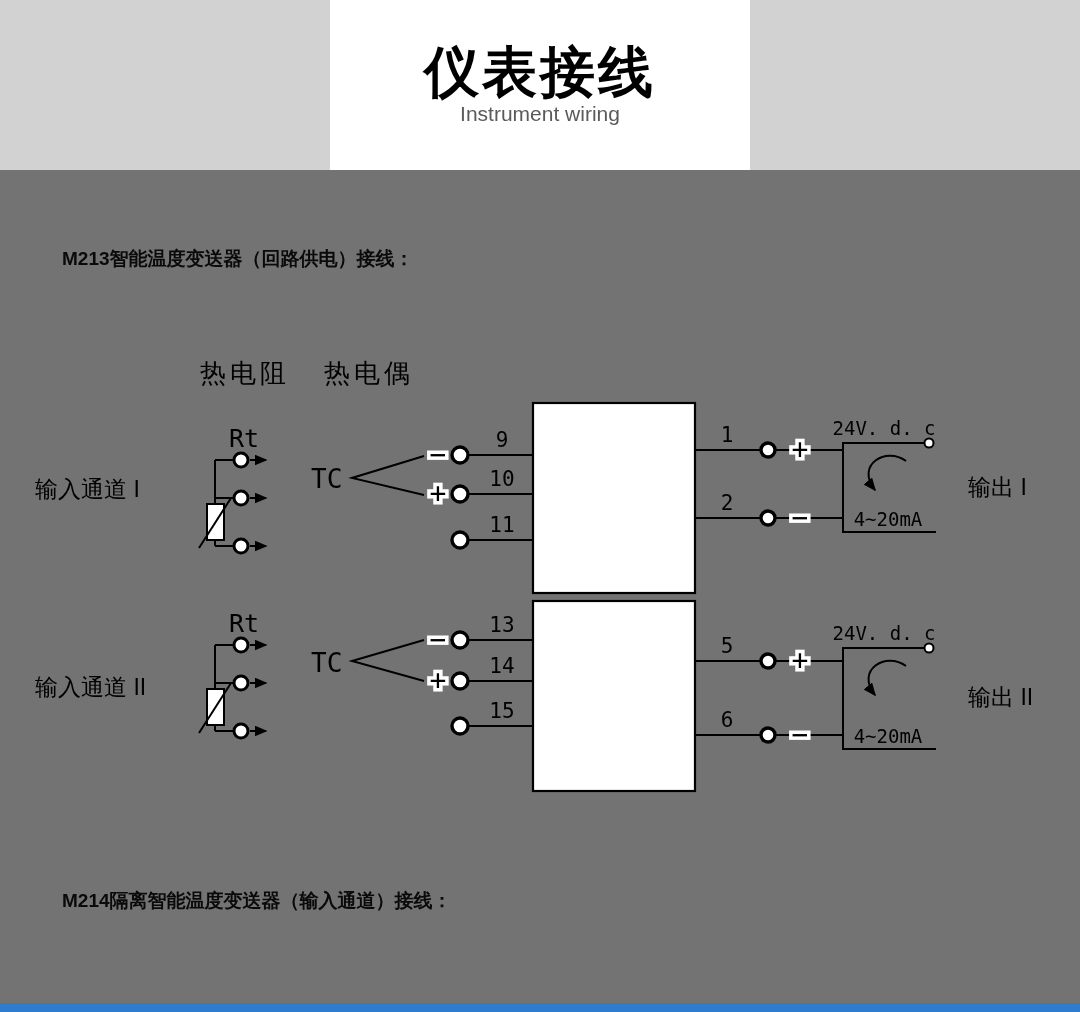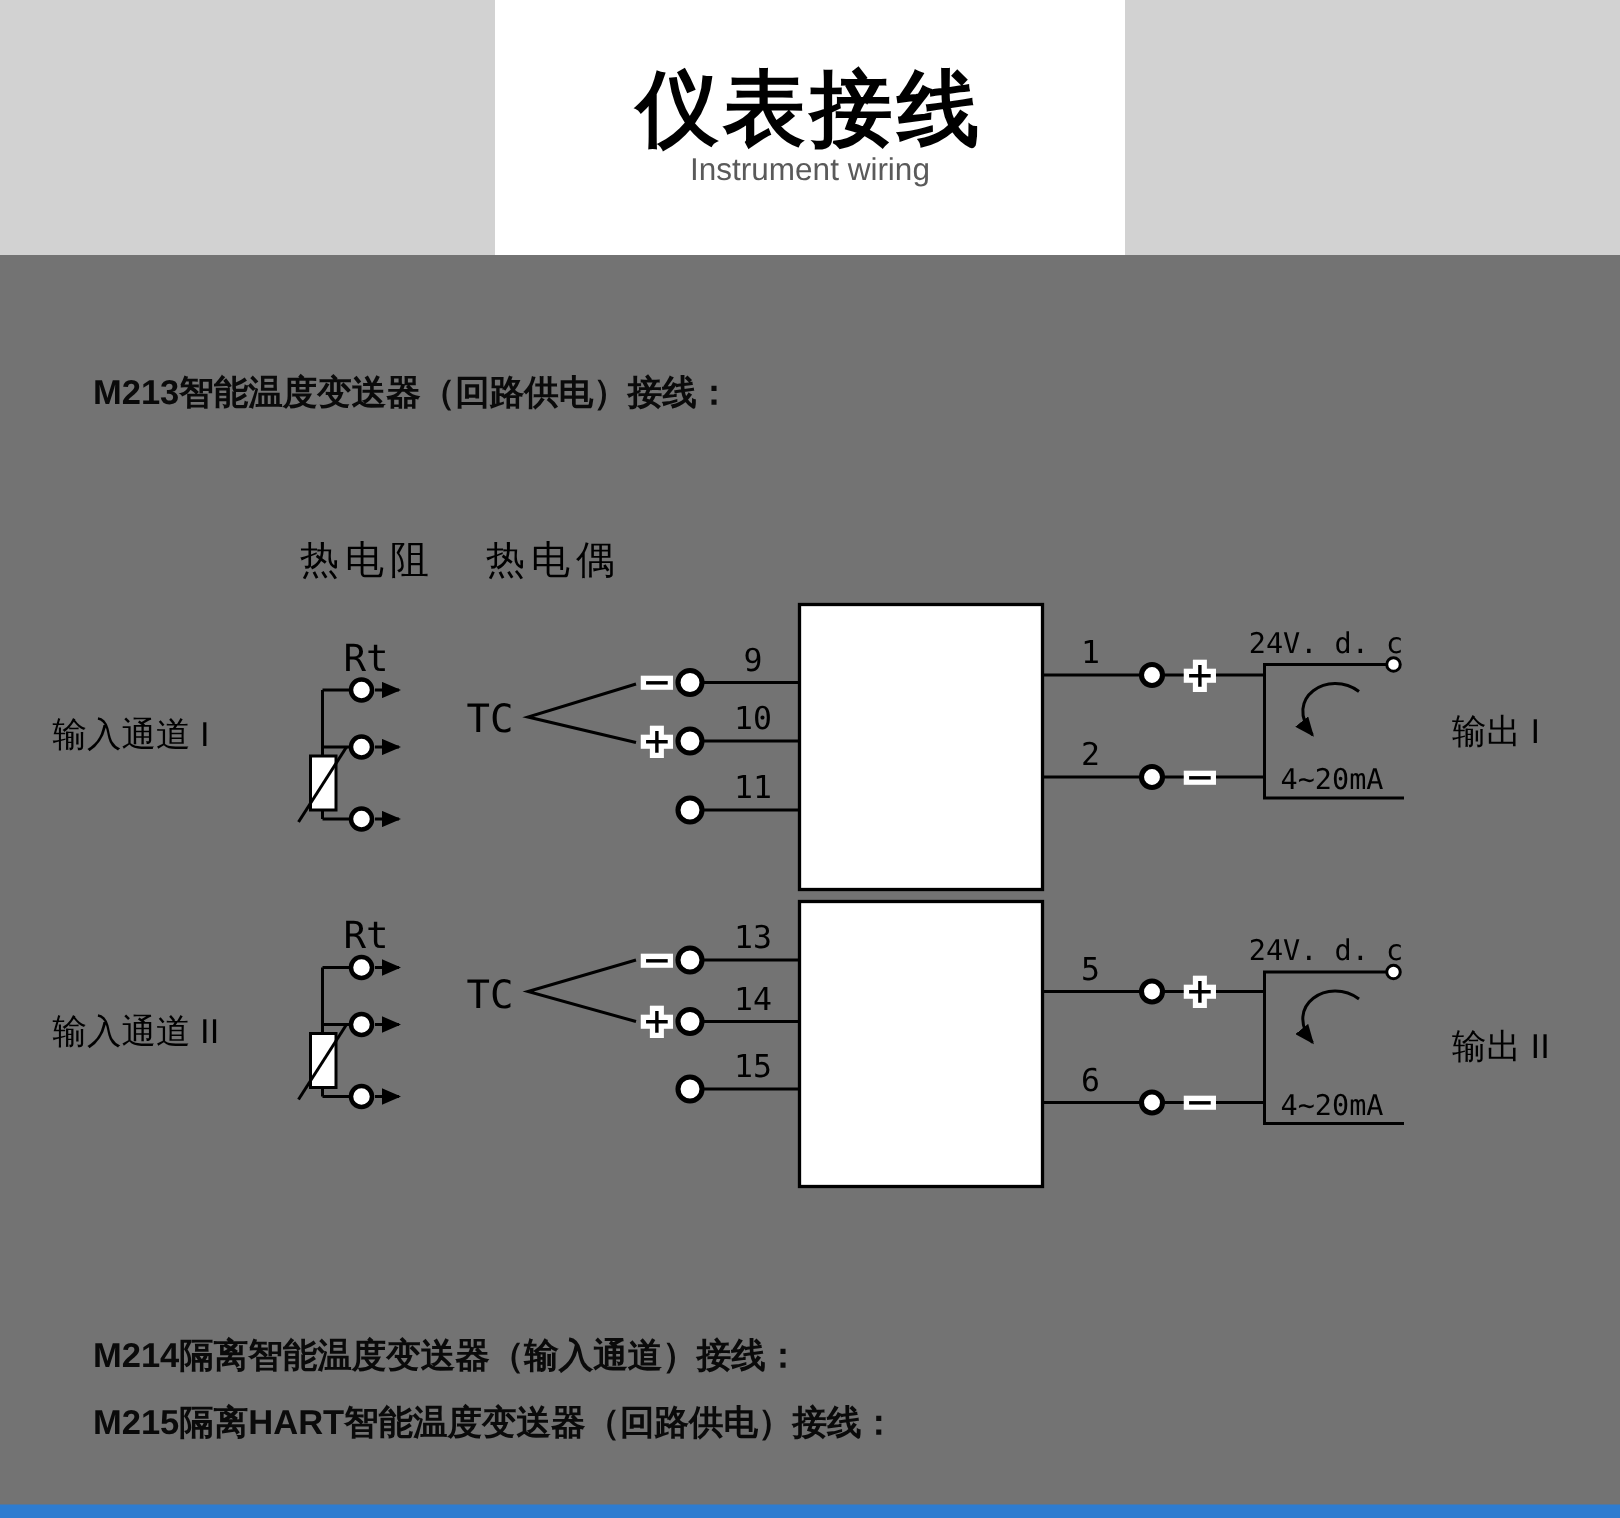--- a/index.html
+++ b/index.html
@@ -13,21 +13,21 @@
   
   .banner { position: absolute; left: 0; top: 0; width: 1080px; height: 170px; background: #d2d2d2; }
   .banner-center {
     position: absolute; left: 330px; top: 0; width: 420px; height: 170px; background: #ffffff;
     display: flex; flex-direction: column; align-items: center; justify-content: center;
   }
   .title { font-size: 55px; font-weight: 700; color: #000; letter-spacing: 3px; line-height: 1; white-space: nowrap; }
   .subtitle { font-size: 21px; color: #5a5a5a; margin-top: 2px; white-space: nowrap; }
 
   
-  .section-label { position: absolute; font-size: 23px; font-weight: 700; color: #0a0a0a; white-space: nowrap; }
+  .section-label { position: absolute; font-size: 19px; font-weight: 700; color: #0a0a0a; white-space: nowrap; }
   .label-m213 { left: 62px; top: 246px; }
   .label-m214 { left: 62px; top: 888px; }
   .label-m215 { left: 62px; top: 933px; }
 
   
   .bottom-bar { position: absolute; left: 0; bottom: 0; width: 1080px; height: 9px; background: #2e7cd0; }
 
   
   svg.diagram { position: absolute; left: 0; top: 0; }
   svg .wire { stroke: #000; stroke-width: 2; fill: none; }
@@ -180,16 +180,15 @@
           <path class="wire" d="M906 666 C886 651 855 670 875 695" marker-end="url(#arrow)"></path>
           <text class="mono supply" x="888" y="743">4~20mA</text>
         </g>
 
         <text class="cn" x="968" y="705">输出 II</text>
       </g>
     </g>
   </svg>
 
   <div class="section-label label-m214">M214隔离智能温度变送器（输入通道）接线：</div>
-  <div class="section-label label-m215">M215隔离HART智能温度变送器（回路供电）接线：</div>
 
   <div class="bottom-bar"></div>
 </div>
 
 </body></html>

